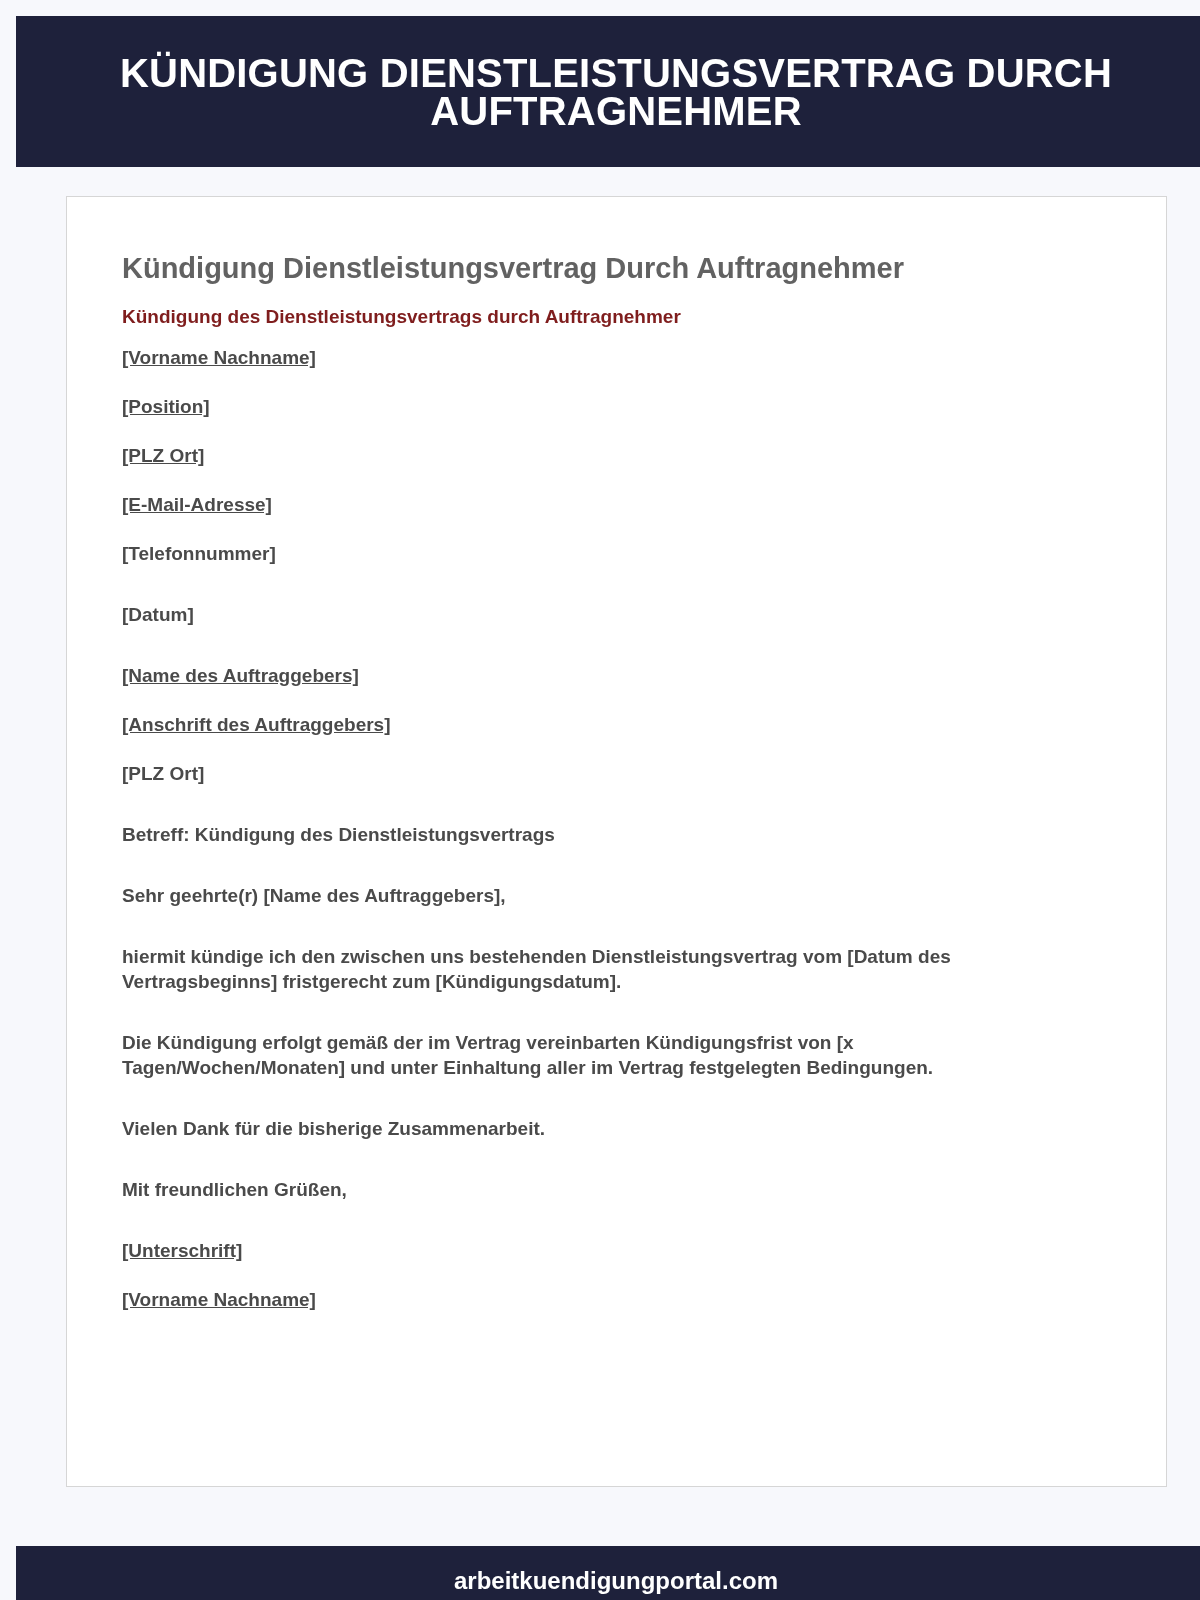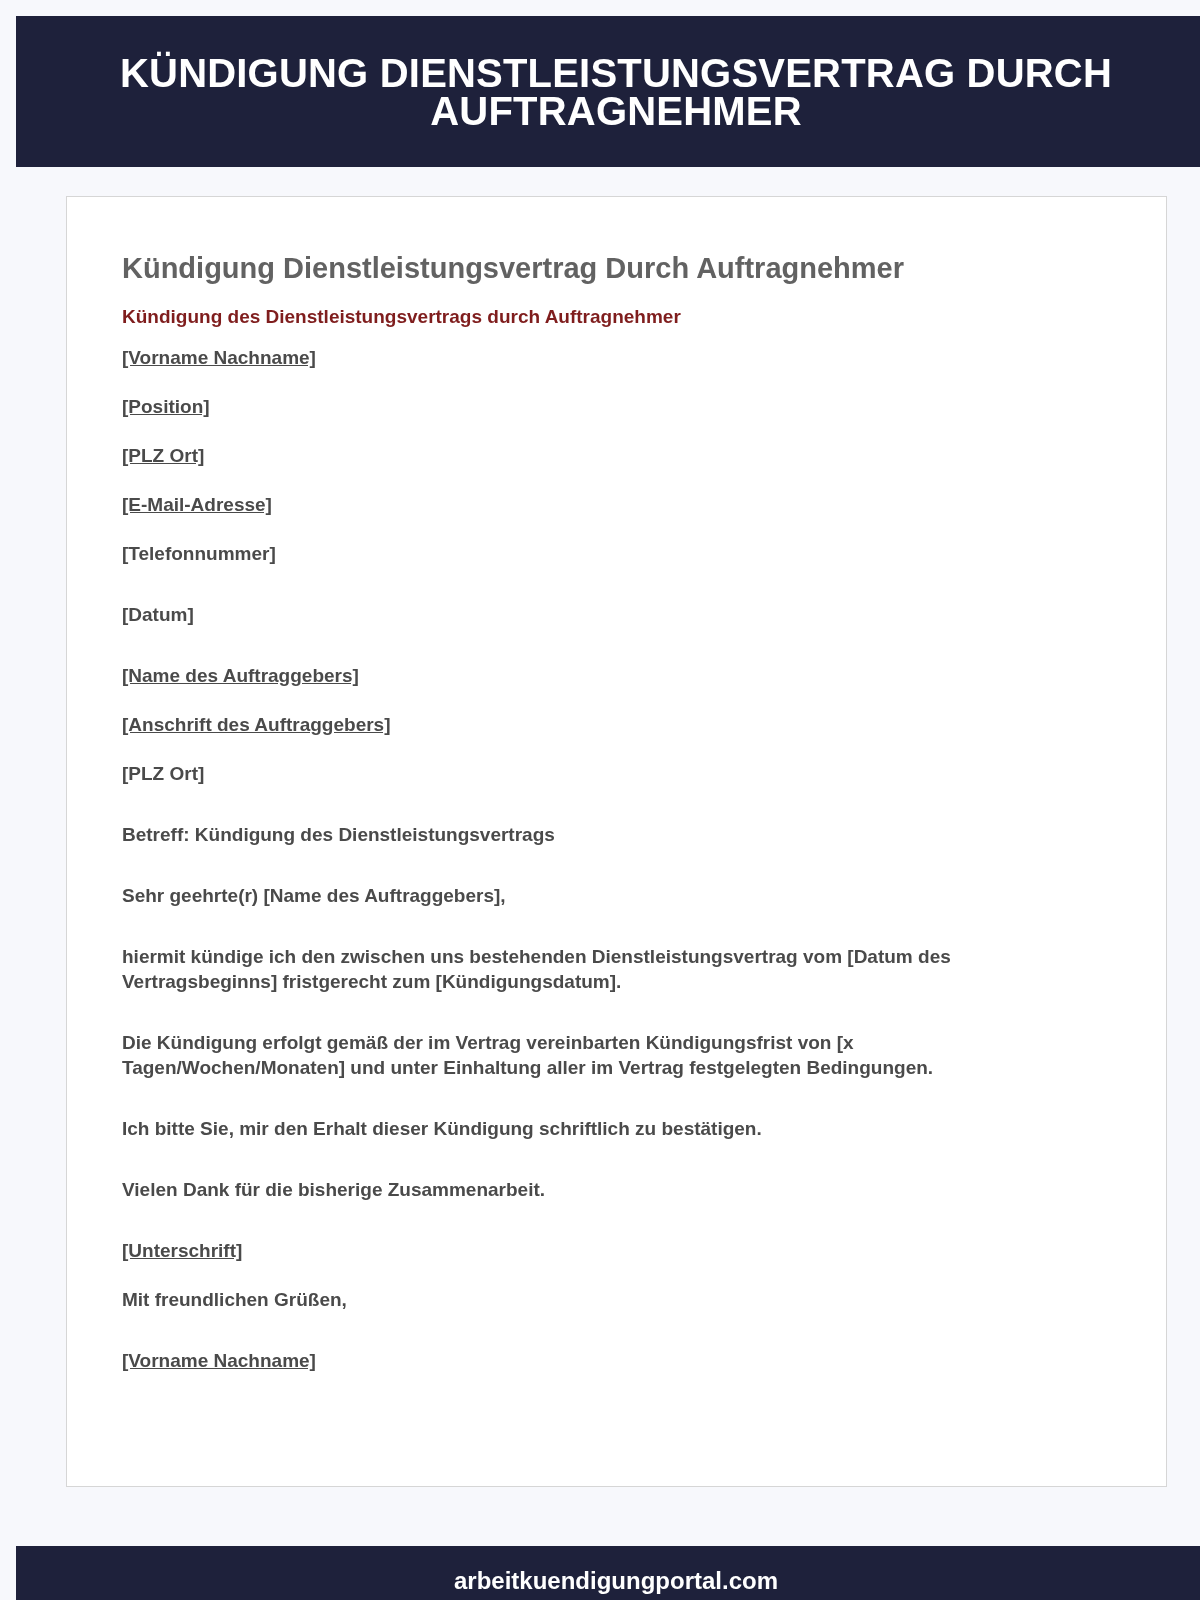--- a/index.html
+++ b/index.html
@@ -100,24 +100,23 @@
 
   <div class="line gap-sm">[Name des Auftraggebers]</div>
   <div class="line gap-sm">[Anschrift des Auftraggebers]</div>
   <div class="line gap-md">[PLZ Ort]</div>
 
   <div class="line gap-md">Betreff: Kündigung des Dienstleistungsvertrags</div>
   <div class="line gap-md">Sehr geehrte(r) [Name des Auftraggebers],</div>
 
   <p class="line para gap-md">hiermit kündige ich den zwischen uns bestehenden Dienstleistungsvertrag vom [Datum des Vertragsbeginns] fristgerecht zum [Kündigungsdatum].</p>
   <p class="line para gap-md">Die Kündigung erfolgt gemäß der im Vertrag vereinbarten Kündigungsfrist von [x Tagen/Wochen/Monaten] und unter Einhaltung aller im Vertrag festgelegten Bedingungen.</p>
-  <p class="line para gap-md">Ich bitte Sie, mir den Erhalt dieser Kündigung schriftlich zu bestätigen.</p>
   <p class="line para gap-md">Vielen Dank für die bisherige Zusammenarbeit.</p>
 
+  <div class="line gap-md">Mit freundlichen Grüßen,</div>
+
   <div class="line gap-sm">[Unterschrift]</div>
-
-  <div class="line gap-md">Mit freundlichen Grüßen,</div>
   <div class="line gap-sm">[Vorname Nachname]</div>
 </main>
 
 <footer class="site-footer">
   <span>arbeitkuendigungportal.com</span>
 </footer>
 
 </body></html>

